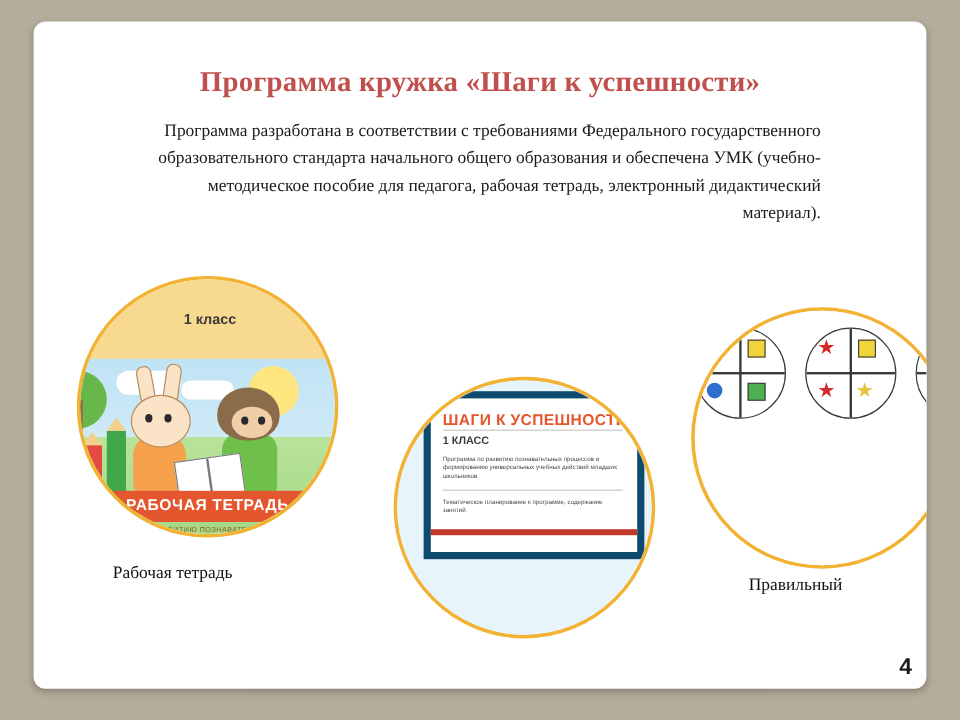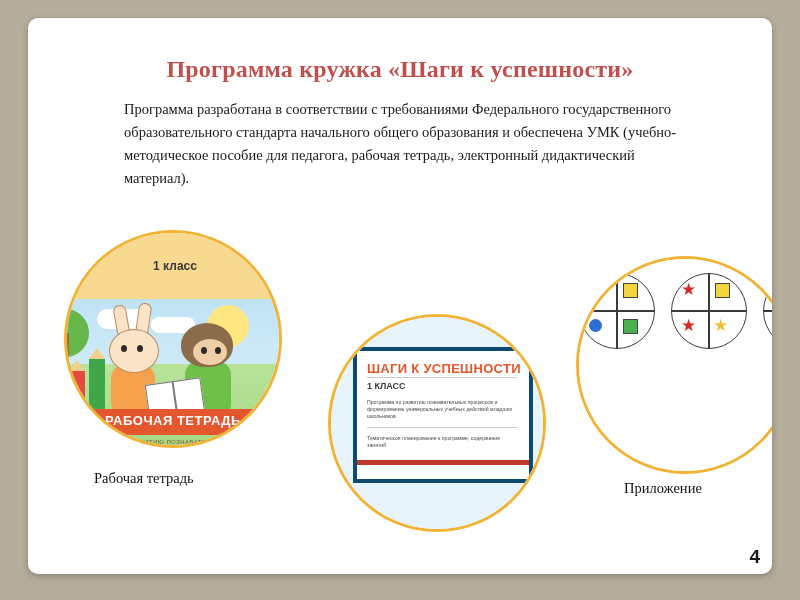--- a/index.html
+++ b/index.html
@@ -34,21 +34,21 @@
     font-weight: bold;
     font-size: 24px;
     color: #c0504d;
     letter-spacing: 0.2px;
   }
   .subtitle {
     position: absolute;
     left: 96px;
     top: 80px;
     width: 560px;
-    text-align: left;
+    text-align: right;
     font-family: "Liberation Serif", serif;
     font-size: 14.5px;
     line-height: 23px;
     color: #1a1a1a;
   }
 
   
   .circle {
     position: absolute;
     border-radius: 50%;
@@ -135,22 +135,22 @@
   #c1 .footline {
     position: absolute; left: 0; top: 226px; width: 268px; text-align: center;
     font-family: "Liberation Sans", sans-serif; font-size: 6px; color: #8a5a2a; letter-spacing: 0.4px;
   }
   #cap1 { left: 66px; top: 452px; }
 
   
   #c2 { left: 300px; top: 296px; width: 212px; height: 212px; }
   #c2 .inner { position: absolute; left: -30px; top: -30px; width: 272px; height: 272px; background: #e8f4fb; }
   #c2 .sheet {
-    position: absolute; left: 52px; top: 60px; width: 172px; height: 128px;
-    background: #ffffff; border: 4px solid #0c4a6e;
+    position: absolute; left: 52px; top: 39px; width: 172px; height: 128px;
+    background: #ffffff; border: 6px solid #0c4a6e;
   }
   #c2 .sh-title {
     position: absolute; left: 10px; top: 10px;
     font-family: "Liberation Sans", sans-serif; font-weight: bold; font-size: 13px; color: #e4562e;
     letter-spacing: 0.3px;
   }
   #c2 .sh-sub {
     position: absolute; left: 10px; top: 30px;
     font-family: "Liberation Sans", sans-serif; font-weight: bold; font-size: 9px; color: #3b3b3b;
   }
@@ -276,16 +276,16 @@
       <div class="star" style="left:120px;top:46px;color:#d62828;">★</div>
       <div class="sq" style="left:154px;top:48px;background:#f2d43c;"></div>
       <div class="star" style="left:120px;top:82px;color:#d62828;">★</div>
       <div class="star" style="left:152px;top:82px;color:#e8c33a;">★</div>
 
       <div class="wheel" style="left:202px;top:38px;"></div>
 
       <div class="foot">Дидактический материал</div>
     </div>
   </div>
-  <div class="caption" id="cap3">Приложение</div>
+  <div class="caption" id="cap3">Правильный</div>
 
   <div id="pagenum">4</div>
 </div>
 
 </body></html>

